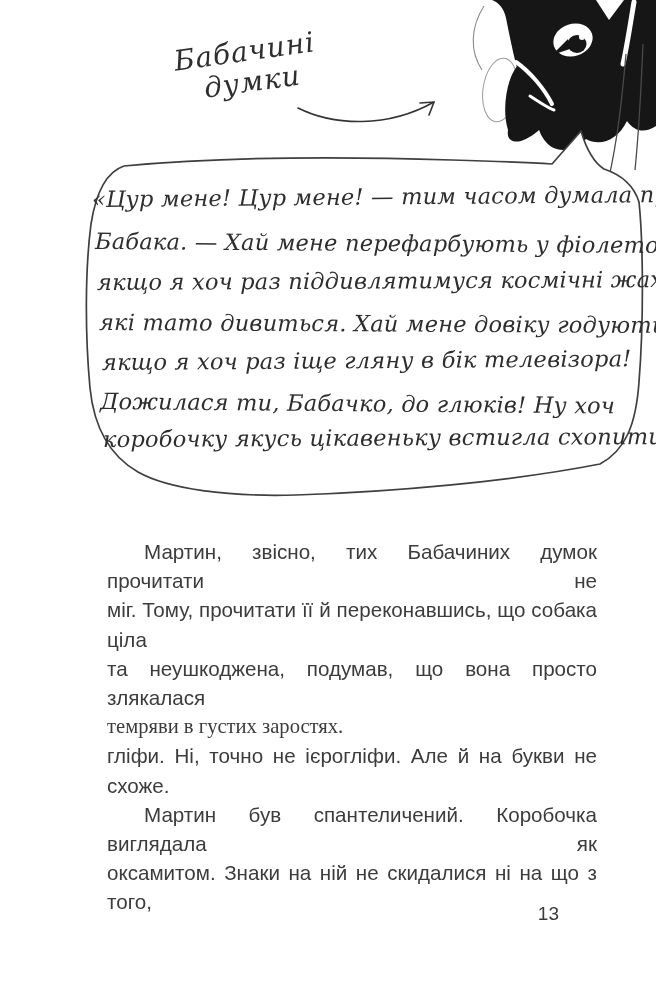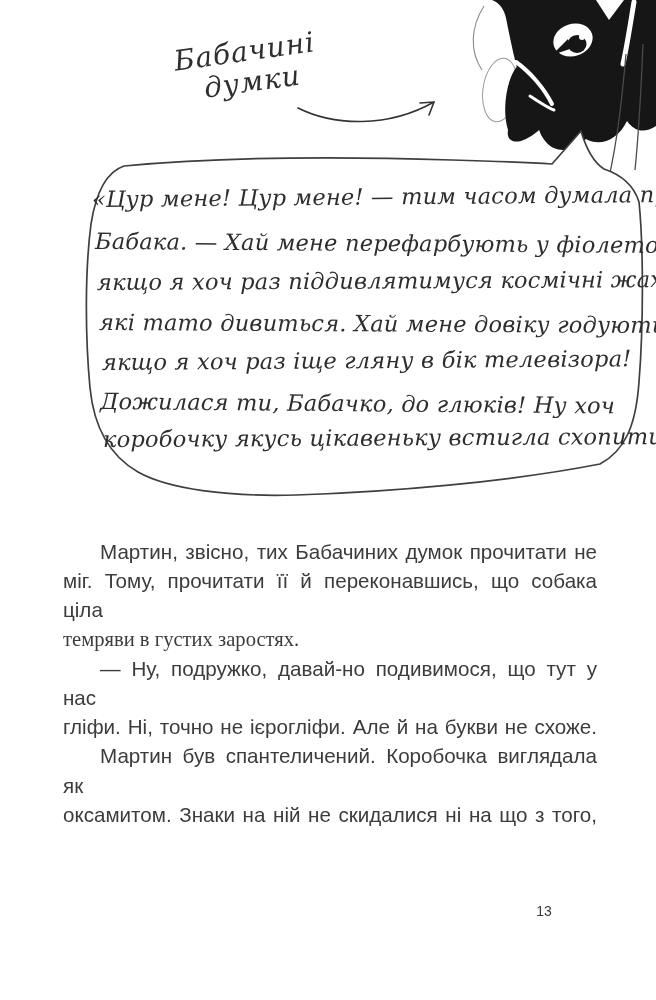--- a/index.html
+++ b/index.html
@@ -25,26 +25,26 @@
   .bl2 { left:97px;  top:269px; transform:rotate(-0.3deg); }
   .bl3 { left:99px;  top:309px; transform:rotate(0.3deg); }
   .bl4 { left:102px; top:349px; transform:rotate(-0.4deg); }
   .bl5 { left:100px; top:388px; transform:rotate(0.5deg); }
   .bl6 { left:103px; top:426px; transform:rotate(-0.3deg); }
   
   .print {
     position:absolute; left:63px; top:537px; width:534px;
     font-size:20.6px; line-height:29.2px; color:#3c3c3c;
   }
-  .pline { text-align:justify; text-align-last:justify; }
+  .pline { text-align:justify; text-align-last:justify;margin-left:44px; }
   .pline.last { text-align:justify; text-align-last:left;font-family:Liberation Serif, serif; }
   .pline.ind { text-indent:37px; }
   .pagenum {
-    position:absolute; left:529px; top:903px; width:30px; text-align:center;
-    font-size:14px; color:#3a3a3a;
+    position:absolute; left:529px; top:903px; width:30px; text-align:right;
+    font-size:19px; color:#3a3a3a;
   }
 </style>
 </head>
 <body>
 
 <div class="page">
 
   <svg class="svg-abs" style="right:0; top:0;" width="210" height="235" viewBox="0 0 210 235" aria-hidden="true">
 
     <path d="M 38 6 C 24 28 24 52 36 70" stroke="#8a8a8a" stroke-width="1.1" fill="none"></path>
@@ -117,24 +117,24 @@
     <div class="handwriting bubble-line bl3">які тато дивиться. Хай мене довіку годують броколі,</div>
     <div class="handwriting bubble-line bl4">якщо я хоч раз іще гляну в бік телевізора!</div>
     <div class="handwriting bubble-line bl5">Дожилася ти, Бабачко, до глюків! Ну хоч</div>
     <div class="handwriting bubble-line bl6">коробочку якусь цікавеньку встигла схопити. …»</div>
   </div>
 
   <div class="print">
     <div>
       <div class="pline ind">Мартин, звісно, тих Бабачиних думок прочитати не</div>
       <div class="pline">міг. Тому, прочитати її й переконавшись, що собака ціла</div>
+      <div class="pline">та неушкоджена, подумав, що вона просто злякалася</div>
       <div class="pline last">темряви в густих заростях.</div>
     </div>
     <div>
-      <div class="pline ind">— Ну, подружко, давай-но подивимося, що тут у нас</div>
       <div class="pline">гліфи. Ні, точно не ієрогліфи. Але й на букви не схоже.</div>
     </div>
     <div>
       <div class="pline ind">Мартин був спантеличений. Коробочка виглядала як</div>
       <div class="pline">оксамитом. Знаки на ній не скидалися ні на що з того,</div>
     </div>
   </div>
 
   <div class="pagenum">13</div>
 

